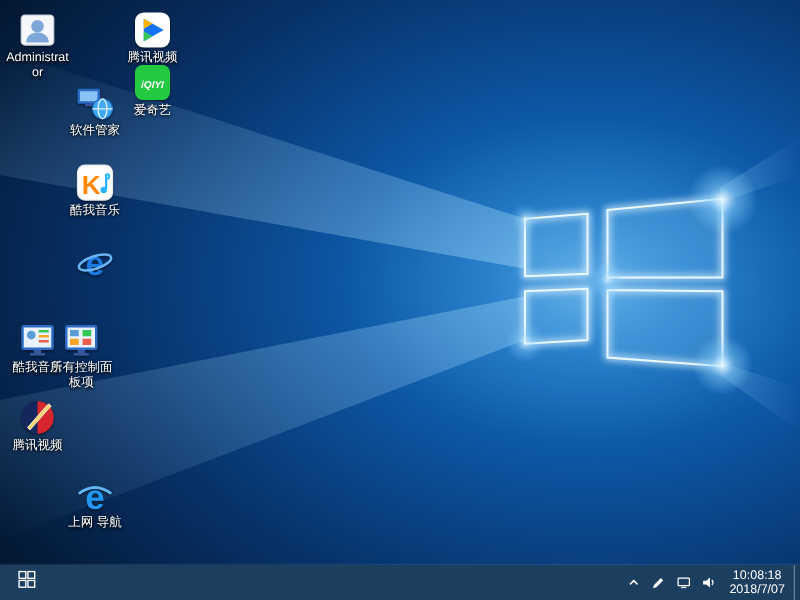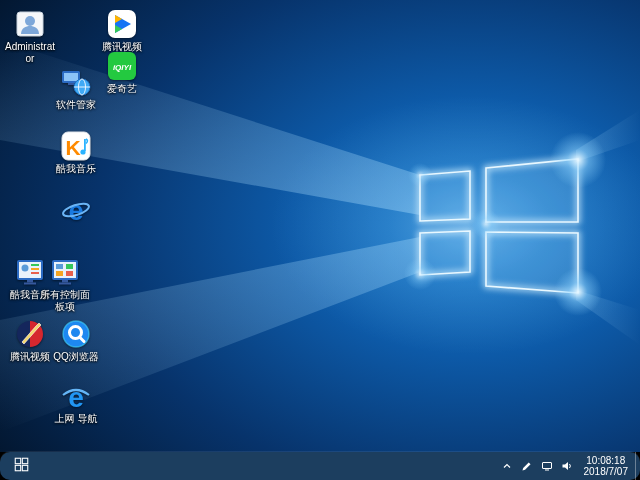--- a/index.html
+++ b/index.html
@@ -8,21 +8,21 @@
   .desktop { position:relative; width:640px; height:480px; overflow:hidden; }
   .wallpaper { position:absolute; left:0; top:0; width:640px; height:452px; display:block; }
 
   .dicon { position:absolute; width:46px; display:flex; flex-direction:column; align-items:center; cursor:pointer; z-index:2; }
   .dicon .ic { width:32px; height:32px; }
   .dicon .ic svg { width:32px; height:32px; display:block; filter:drop-shadow(0 1px 1px rgba(0,0,0,.5)); }
   .dicon .lbl { margin-top:1px; width:52px; font-size:10px; line-height:12px; color:#fff; text-align:center;
                 text-shadow:0 1px 2px rgba(0,0,0,.95), 0 0 3px rgba(0,0,0,.8); word-break:break-all; }
 
   .taskbar { position:absolute; left:0; right:0; bottom:0; height:28px; background:#1c3e5f;
-             display:flex; align-items:stretch; z-index:5; box-shadow:0 -1px 0 rgba(255,255,255,.08);border-radius:10px; }
+             display:flex; align-items:stretch; z-index:5; box-shadow:0 -1px 0 rgba(255,255,255,.08); }
   .start { width:42px; display:flex; align-items:center; justify-content:center; cursor:pointer; }
   .tray { margin-left:auto; display:flex; align-items:center; }
   .trayicon { width:20px; height:28px; display:flex; align-items:center; justify-content:center; cursor:pointer; }
   .clock { color:#fff; font-size:10px; line-height:11px; text-align:center; padding:0 7px; cursor:pointer;
            display:flex; flex-direction:column; justify-content:center; }
   .showdesk { width:5px; height:28px; border-left:1px solid rgba(255,255,255,.35); cursor:pointer; }
 </style>
 </head>
 <body>
 
@@ -197,31 +197,20 @@
     <div class="ic">
       <svg viewBox="0 0 32 32">
           <circle cx="16" cy="16" r="13" fill="#14265c"></circle>
           <path d="M16 3 A13 13 0 0 1 16 29 Z" fill="#d6272e"></path>
           <path d="M8 24 L22 8 L25 5 L27 7 L24 10 L10 26 Z" fill="#f5d76e" stroke="#fff" stroke-width="0.6"></path>
         </svg>
     </div>
     <div class="lbl">腾讯视频</div>
   </div>
 
-  <div class="dicon" style="left:53px;top:318px">
-    <div class="ic">
-      <svg viewBox="0 0 32 32">
-          <circle cx="16" cy="16" r="13" fill="#1e88f0"></circle>
-          <circle cx="16" cy="16" r="13" fill="none" stroke="#45d7ff" stroke-width="1.5" opacity="0.6"></circle>
-          <circle cx="15.5" cy="14.5" r="6" fill="none" stroke="#fff" stroke-width="3"></circle>
-          <path d="M19.5 19 L24 23.5" stroke="#fff" stroke-width="3" stroke-linecap="round"></path>
-        </svg>
-    </div>
-    <div class="lbl">QQ浏览器</div>
-  </div>
 
 
   <div class="dicon" style="left:53px;top:380px">
     <div class="ic">
       <svg viewBox="0 0 32 32">
           <text x="16" y="27" font-size="28" font-weight="bold" fill="#2196f3" text-anchor="middle">e</text>
           <path d="M3 15 Q16 5 29 15" stroke="#64b5f6" fill="none" stroke-width="2.2"></path>
         </svg>
     </div>
     <div class="lbl">上网 导航</div>

